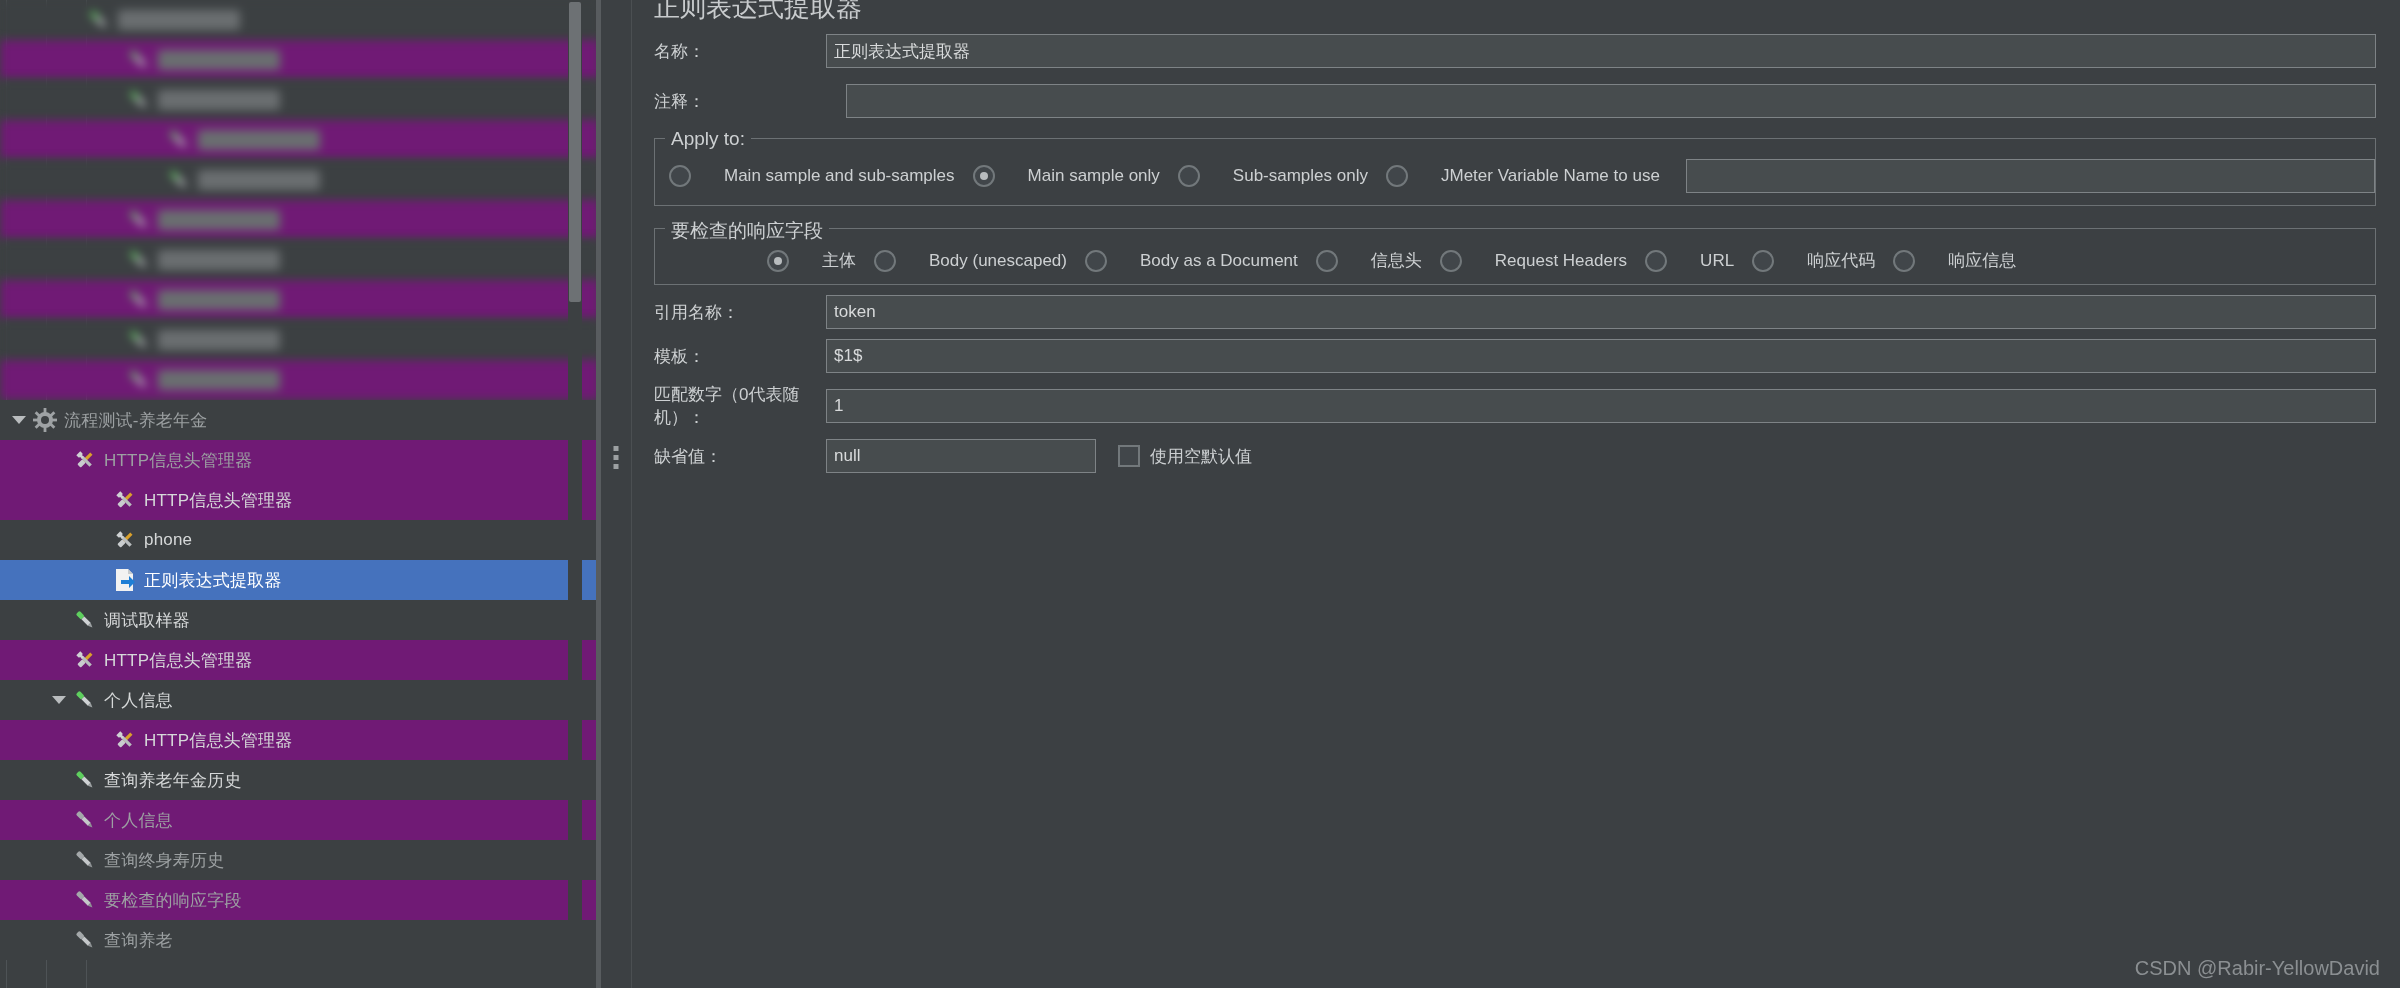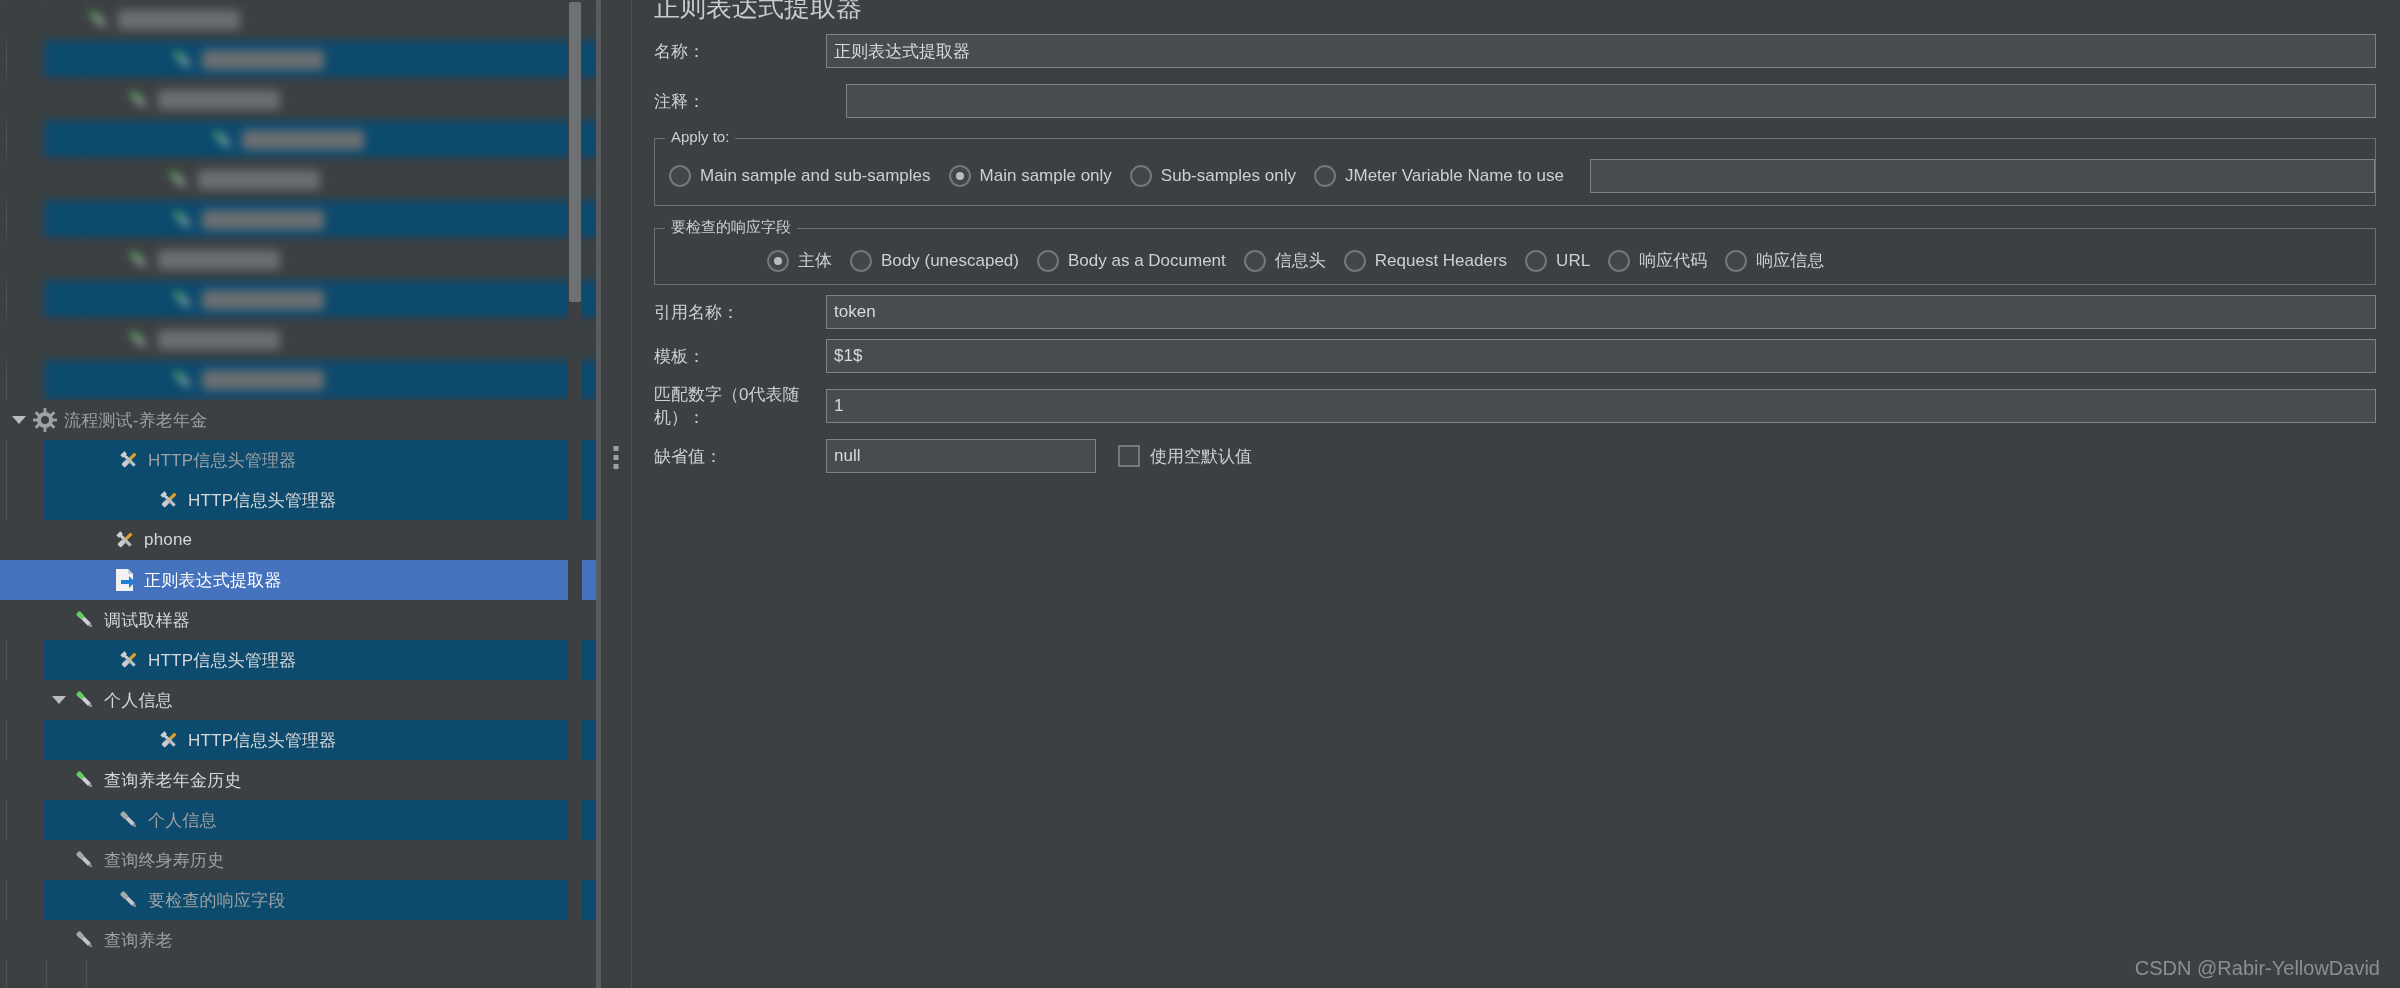--- a/index.html
+++ b/index.html
@@ -21,21 +21,21 @@
   }
   .tree-rows { position: absolute; left: 0; top: 0; width: 600px; }
   .row {
     position: relative;
     height: 40px;
     display: flex;
     align-items: center;
     background: #3c4042;
     white-space: nowrap;
   }
-  .row.alt { background: #0c4a6e; margin-left: 44px; }
+  .row.alt { background: #701a75; }
   .row.selected { background: #4572bd; }
   .row.blurred { filter: blur(5px); }
 
   
   .guides { position: absolute; left: 0; top: 0; width: 600px; height: 988px; pointer-events: none; }
   .guide { position: absolute; top: 0; width: 1px; height: 988px; background: #4e5356; }
   .guide.g1 { left: 6px; }
   .guide.g2 { left: 46px; }
   .guide.g3 { left: 86px; }
 
@@ -138,25 +138,25 @@
   .group {
     position: relative;
     border: 1px solid #6c7174;
     margin-top: 16px;
     padding: 18px 0 10px 0;
   }
   .group > .group-title {
     position: absolute; top: -11px; left: 10px;
     background: #3c4043;
     padding: 0 6px;
-    font-size: 15px; color: #cdd0d2;
+    font-size: 19px; color: #cdd0d2;
     white-space: nowrap;
   }
   .radio-line { display: flex; align-items: center; padding: 2px 0 2px 14px; }
-  .radio-opt { display: flex; align-items: center; margin-right: 18px; white-space: nowrap; }
+  .radio-opt { display: flex; align-items: center; margin-right: 18px; white-space: nowrap; gap: 24px; }
   .radio {
     width: 22px; height: 22px; border-radius: 50%;
     border: 2px solid #72787b;
     background: #41464a;
     margin-right: 9px;
     flex: 0 0 22px;
     position: relative;
   }
   .radio.checked::after {
     content: ""; position: absolute;

